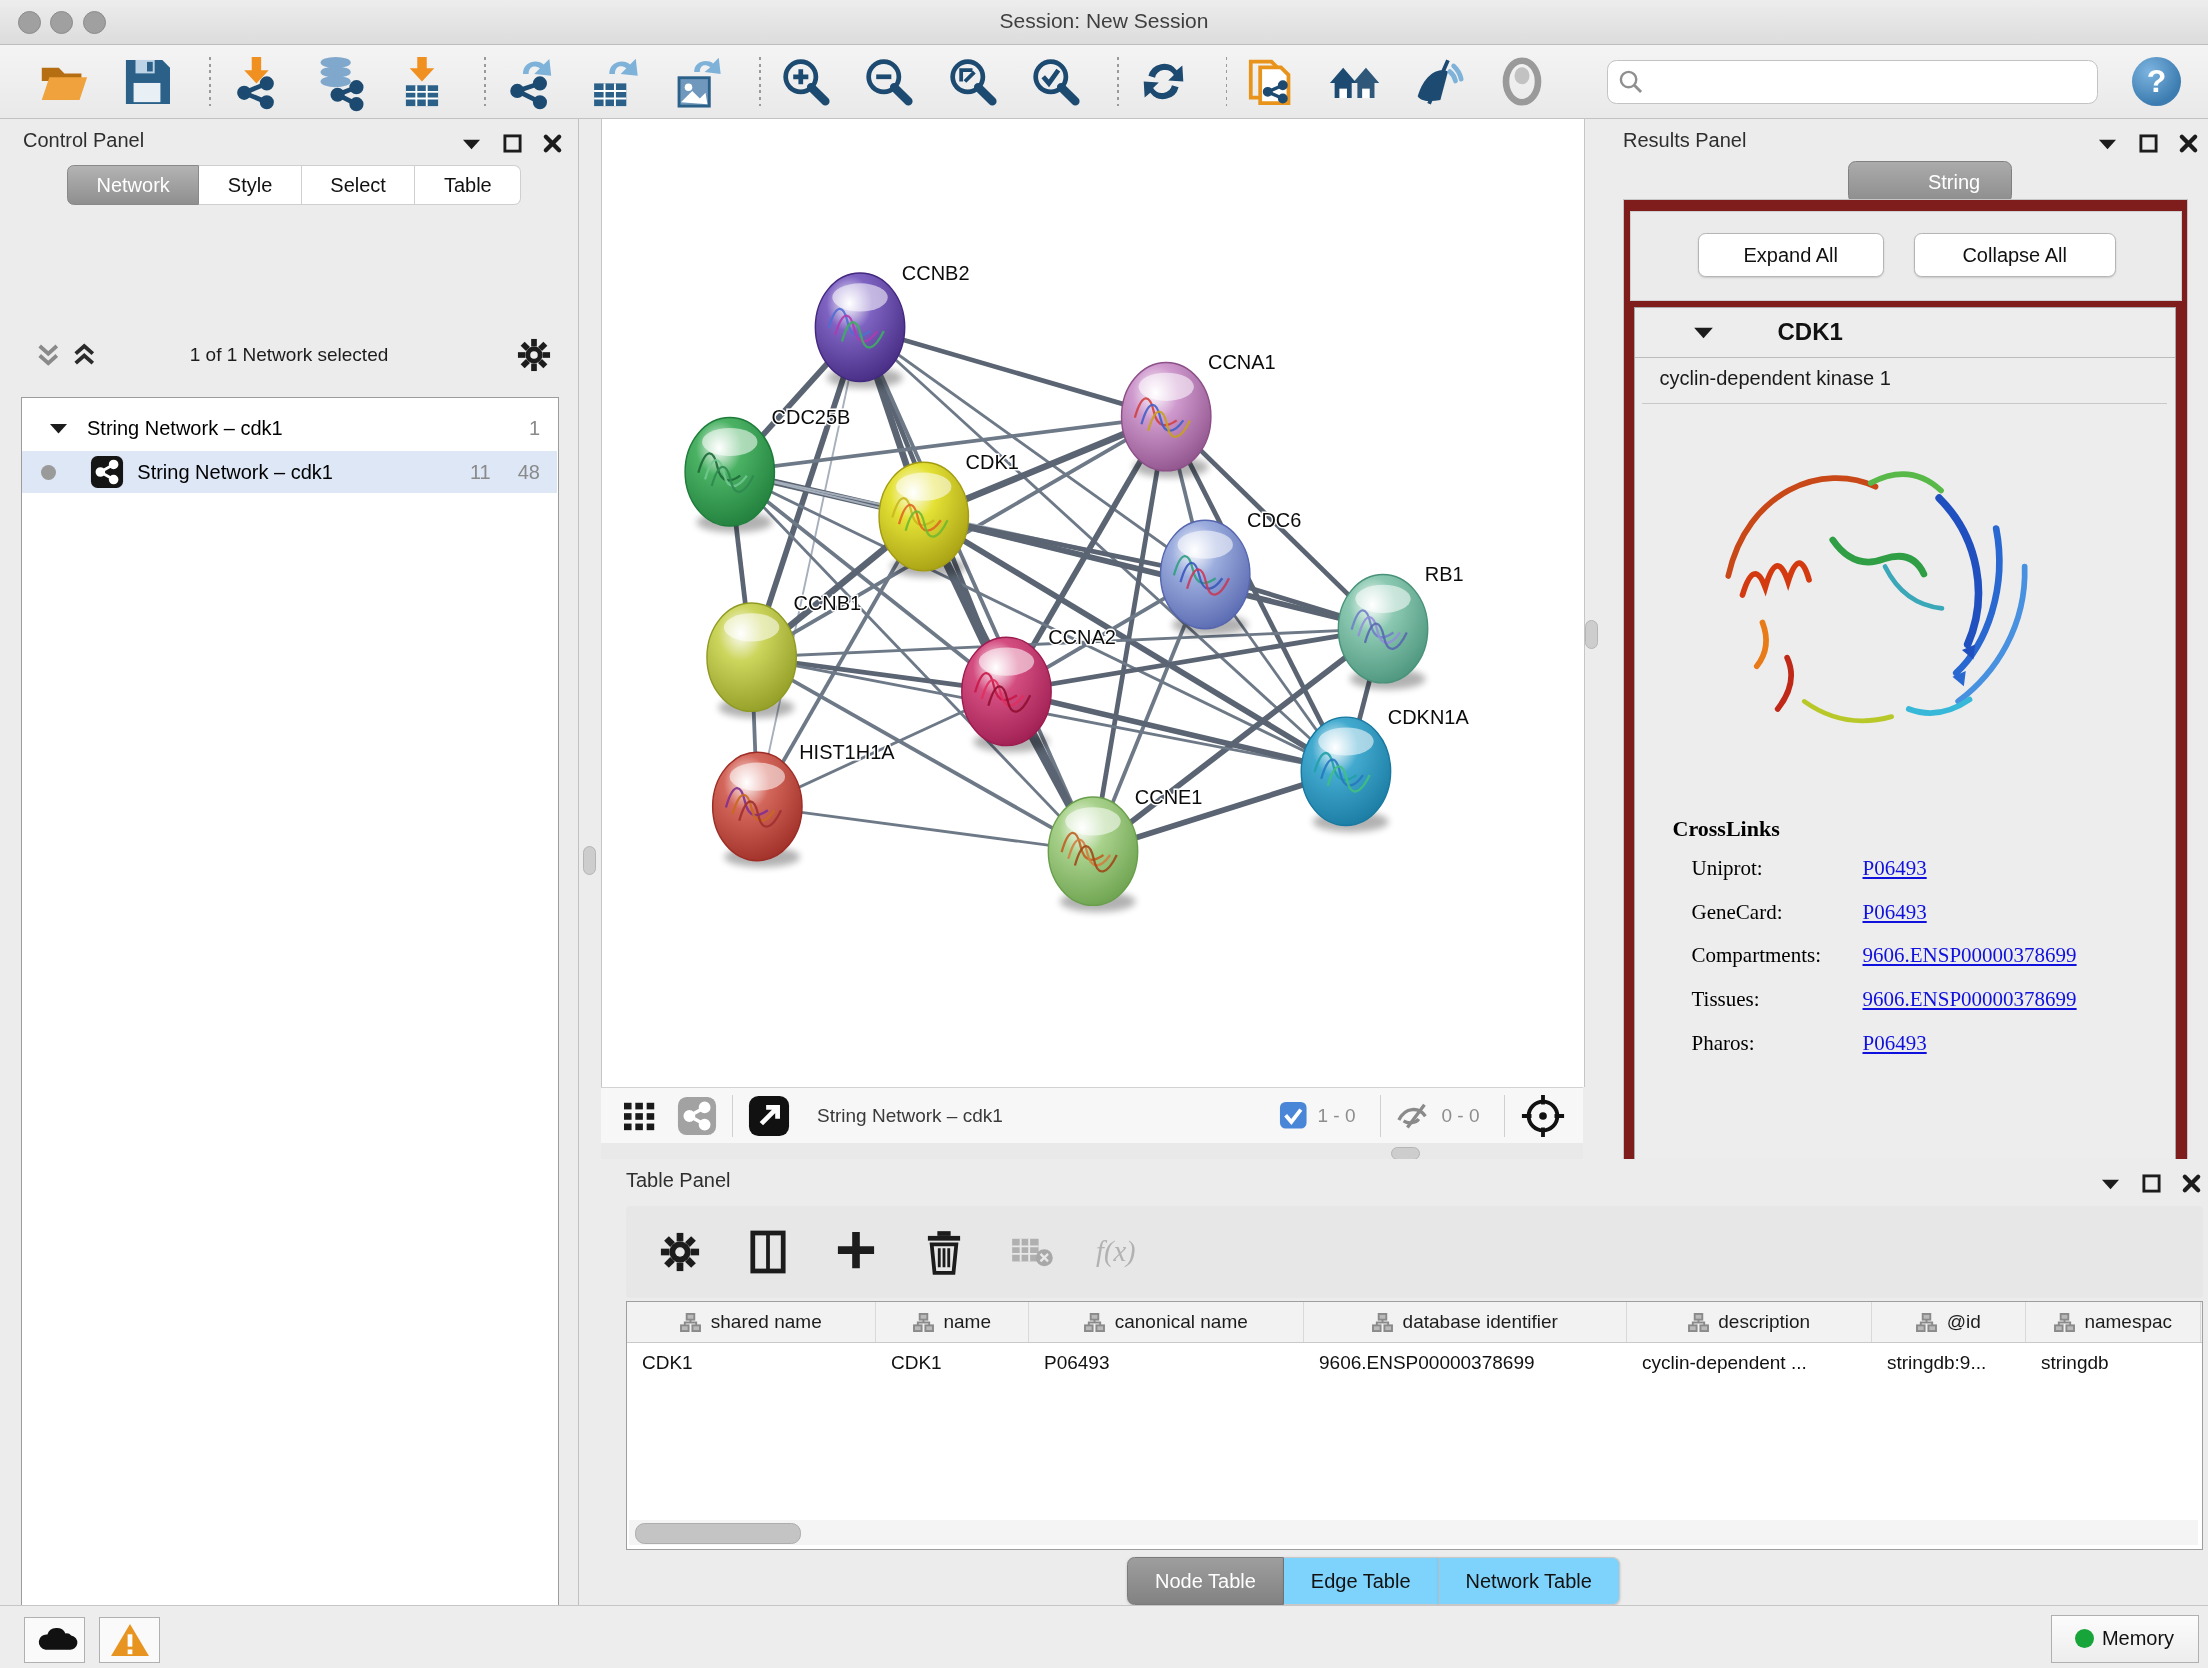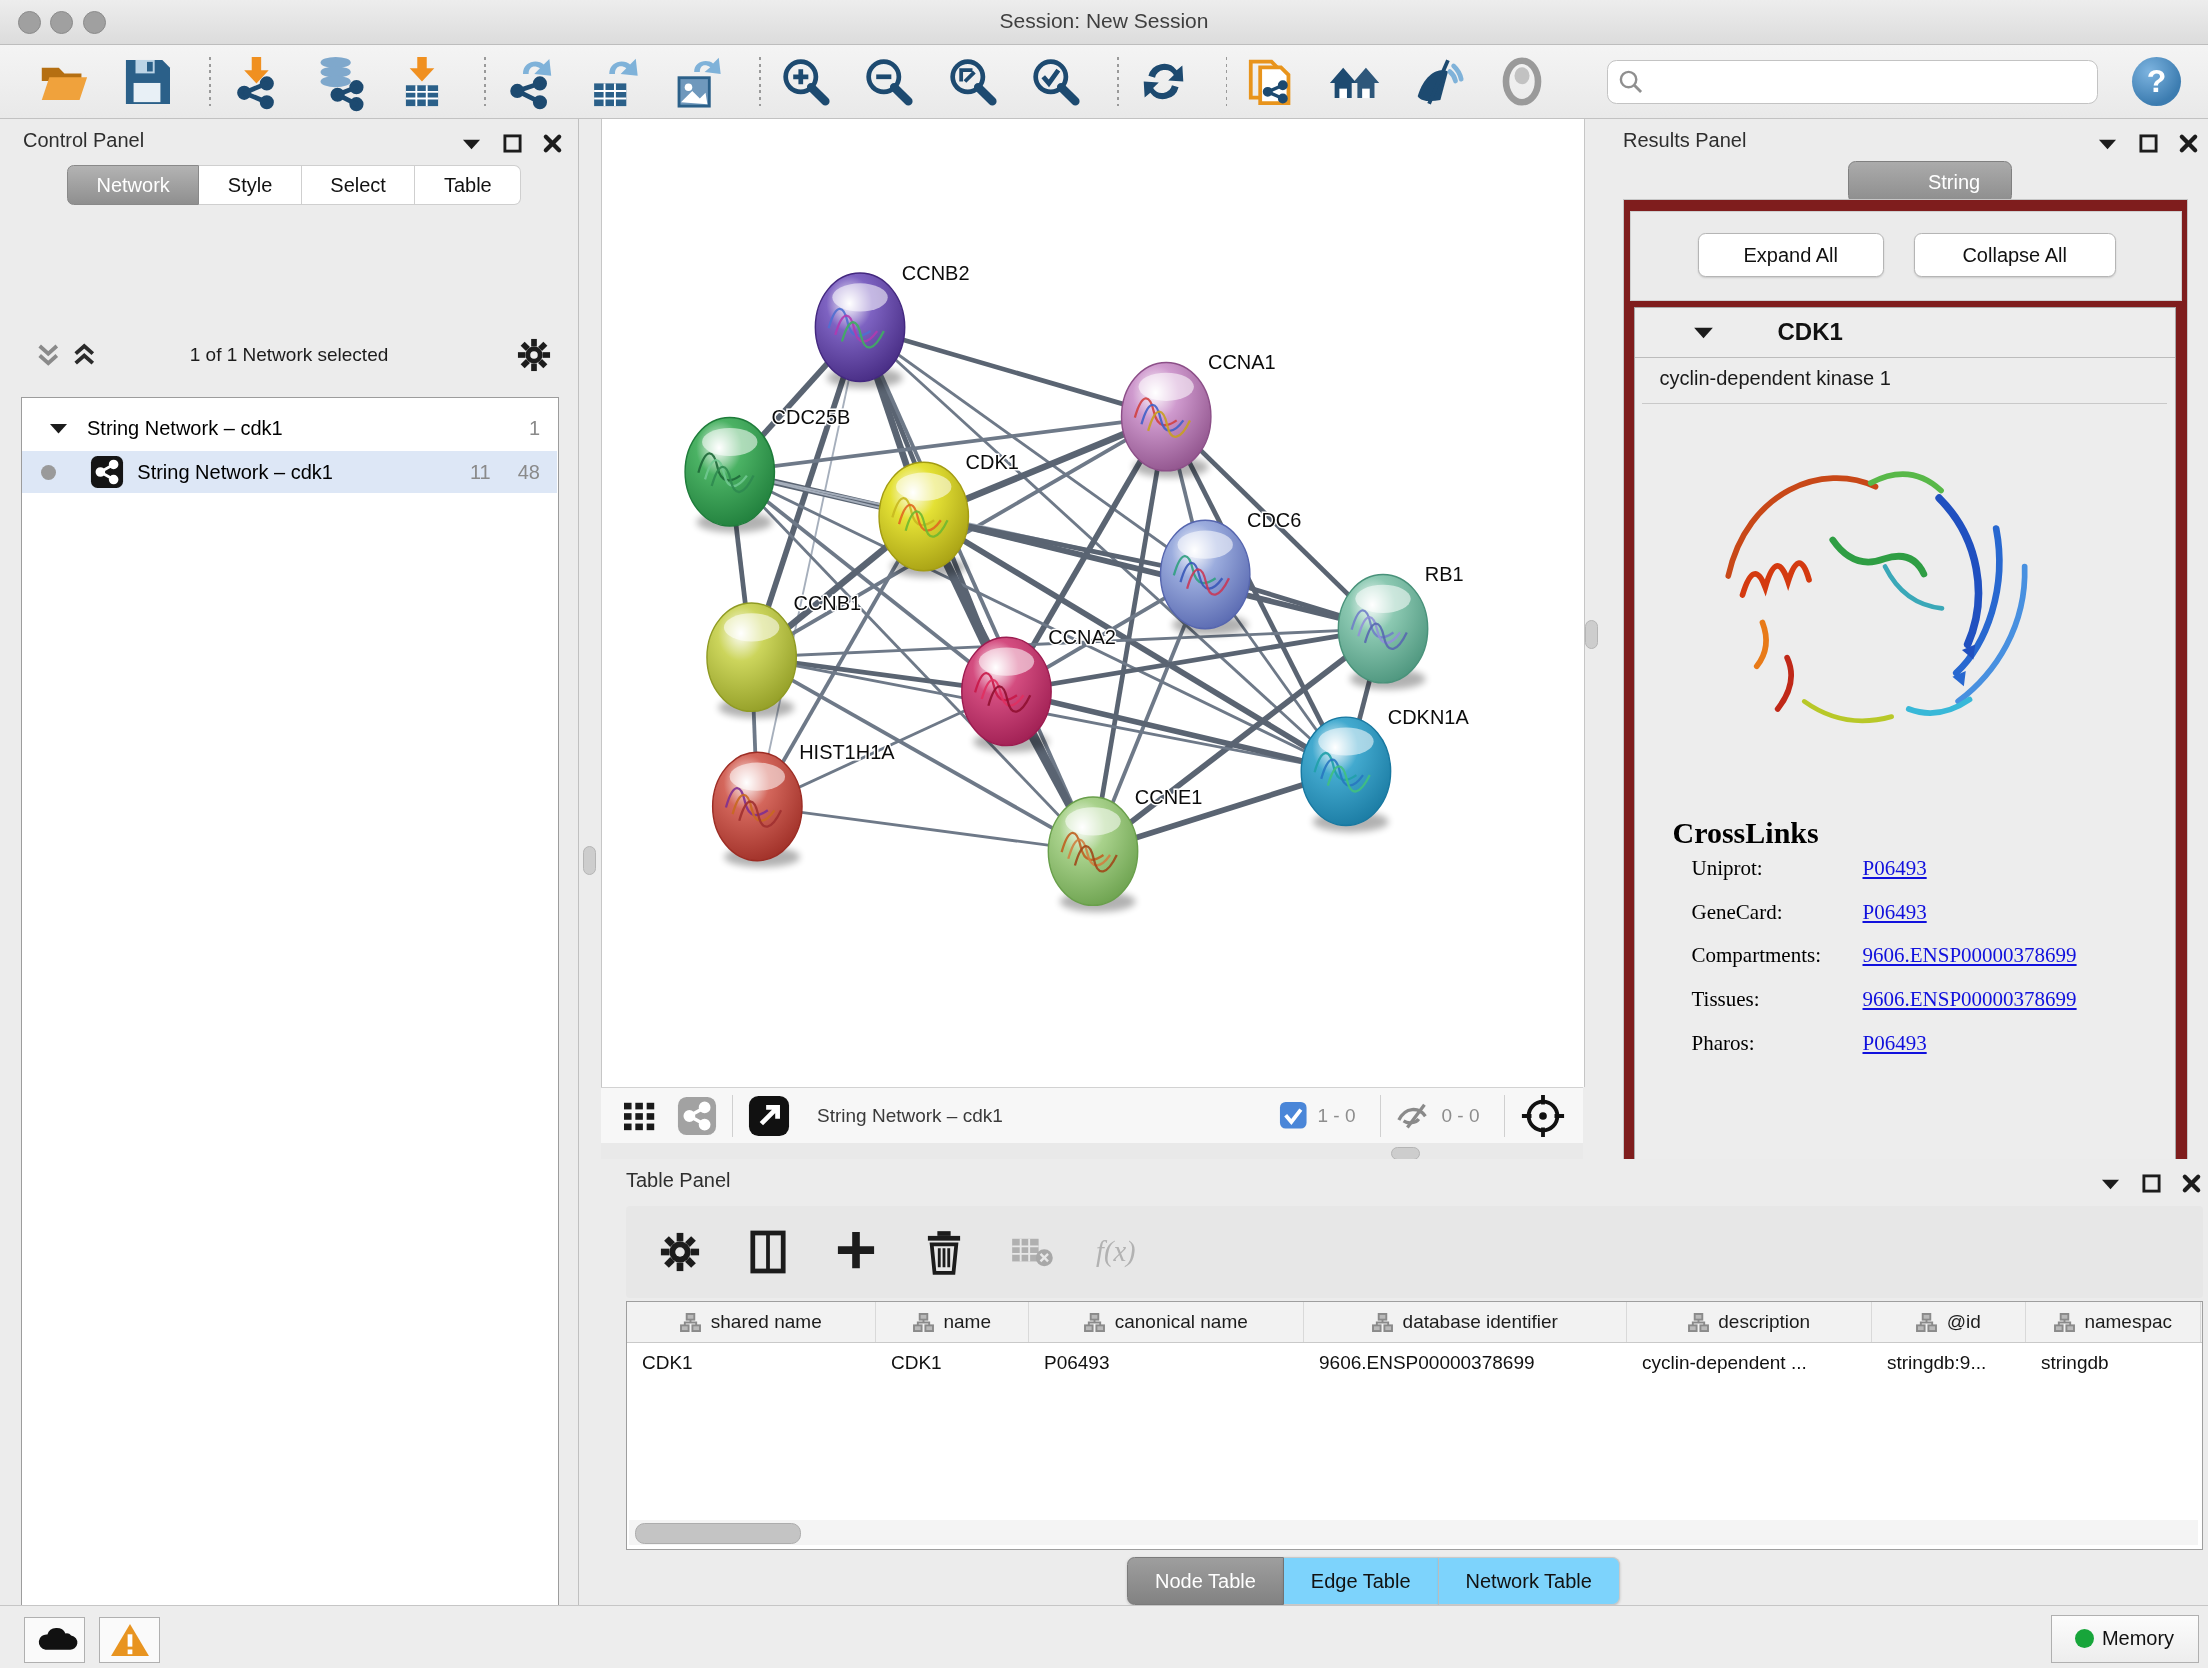--- a/index.html
+++ b/index.html
@@ -68,21 +68,21 @@
     border:1px solid #cfcfcf;}
   .rp-btn{position:absolute;top:21px;height:44px;background:#fff;border:1px solid #b5b5b5;
     border-radius:7.6px;font-size:20px;color:#111;box-shadow:0 1px 1.9px rgba(0,0,0,.15);}
   .rp-sec{position:absolute;left:9.5px;top:107px;width:542px;height:875px;background:#ededed;
     border:1.9px solid #a9a9a9;box-sizing:border-box;}
   .rp-sec-head{position:absolute;left:0;top:0;width:100%;height:49px;border-bottom:1px solid #bcbcbc;}
   .rp-gene{position:absolute;left:143px;top:9.5px;font-size:24px;font-weight:bold;color:#111;}
   .rp-desc{position:absolute;left:25px;top:59px;font-size:20px;color:#1a1a1a;}
   .rp-desc-line{position:absolute;left:7.6px;top:95px;width:525px;border-top:1px solid #c9c9c9;}
   .xl-title{position:absolute;left:38px;top:508px;font-family:"Liberation Serif",serif;
-    font-size:30px;font-weight:bold;color:#000;}
+    font-size:22px;font-weight:bold;color:#000;}
   .xl-row{position:absolute;left:57px;width:476px;height:44px;font-family:"Liberation Serif",serif;font-size:21px;}
   .xl-row .lab{position:absolute;left:0;top:0;color:#000;}
   .xl-row a{position:absolute;left:171px;top:0;color:#1111dd;text-decoration:underline;}
   
   .table-panel{position:absolute;left:601px;top:1159px;width:1607px;height:446px;background:#ececec;}
   .tp-toolbar{position:absolute;left:25px;top:47px;width:1577px;height:92px;background:#e7e7e7;
     border-radius:3.8px;display:flex;align-items:center;gap:40px;padding-left:30px;box-sizing:border-box;}
   .tp-tbtn{width:48px;height:48px;border:none;background:transparent;padding:0;
     display:flex;align-items:center;justify-content:center;}
   .fx{font-family:"Liberation Serif",serif;font-style:italic;font-size:28.5px;color:#b2b2b2;}

